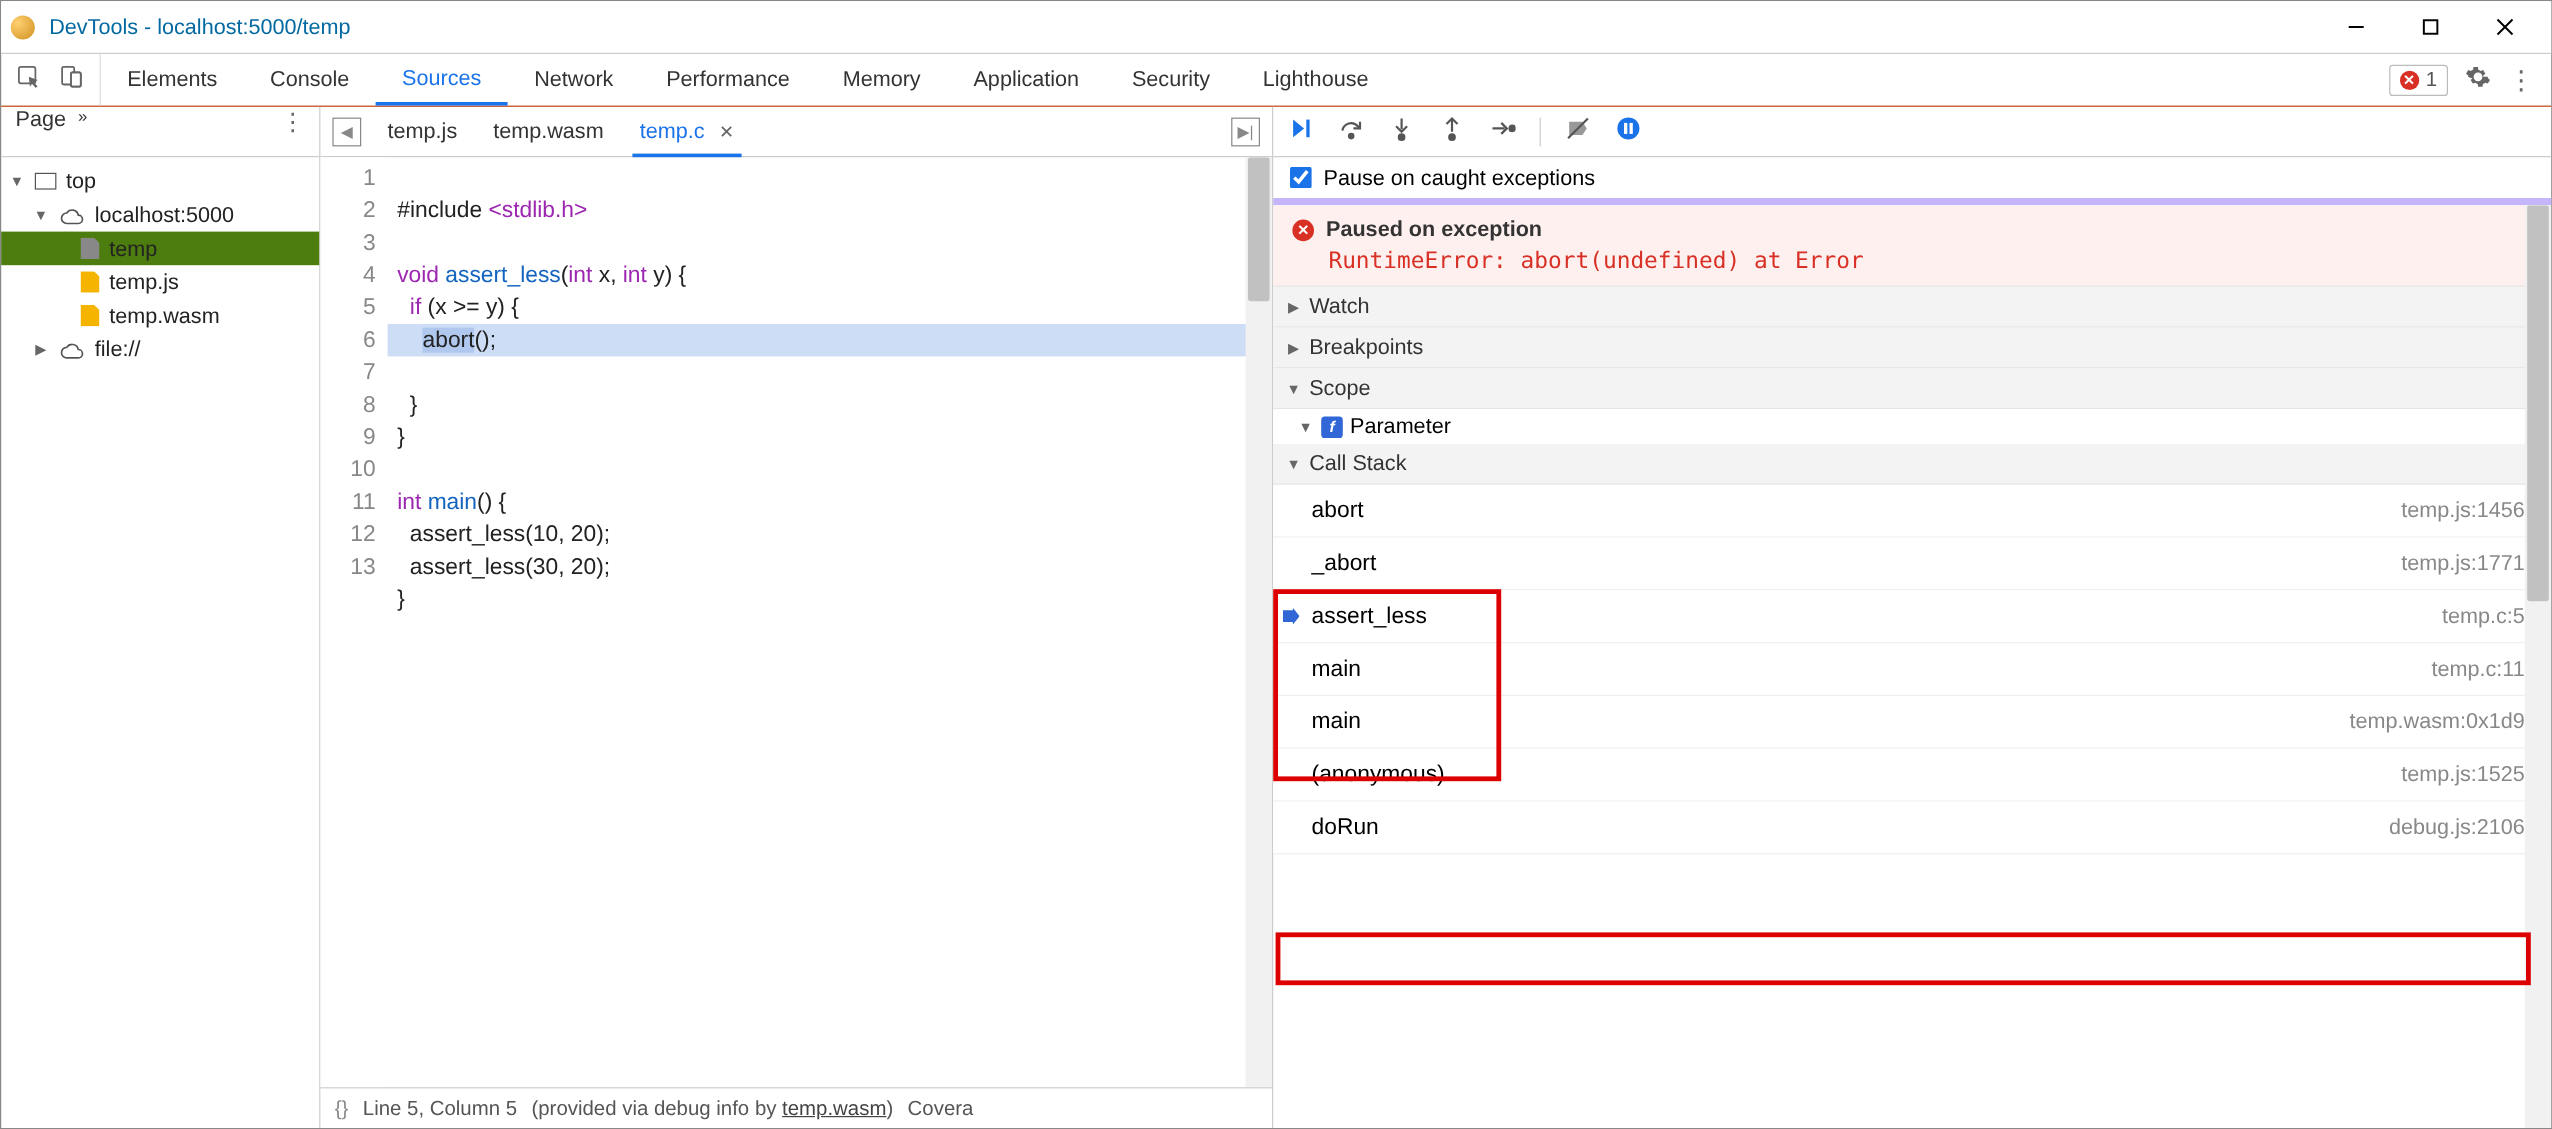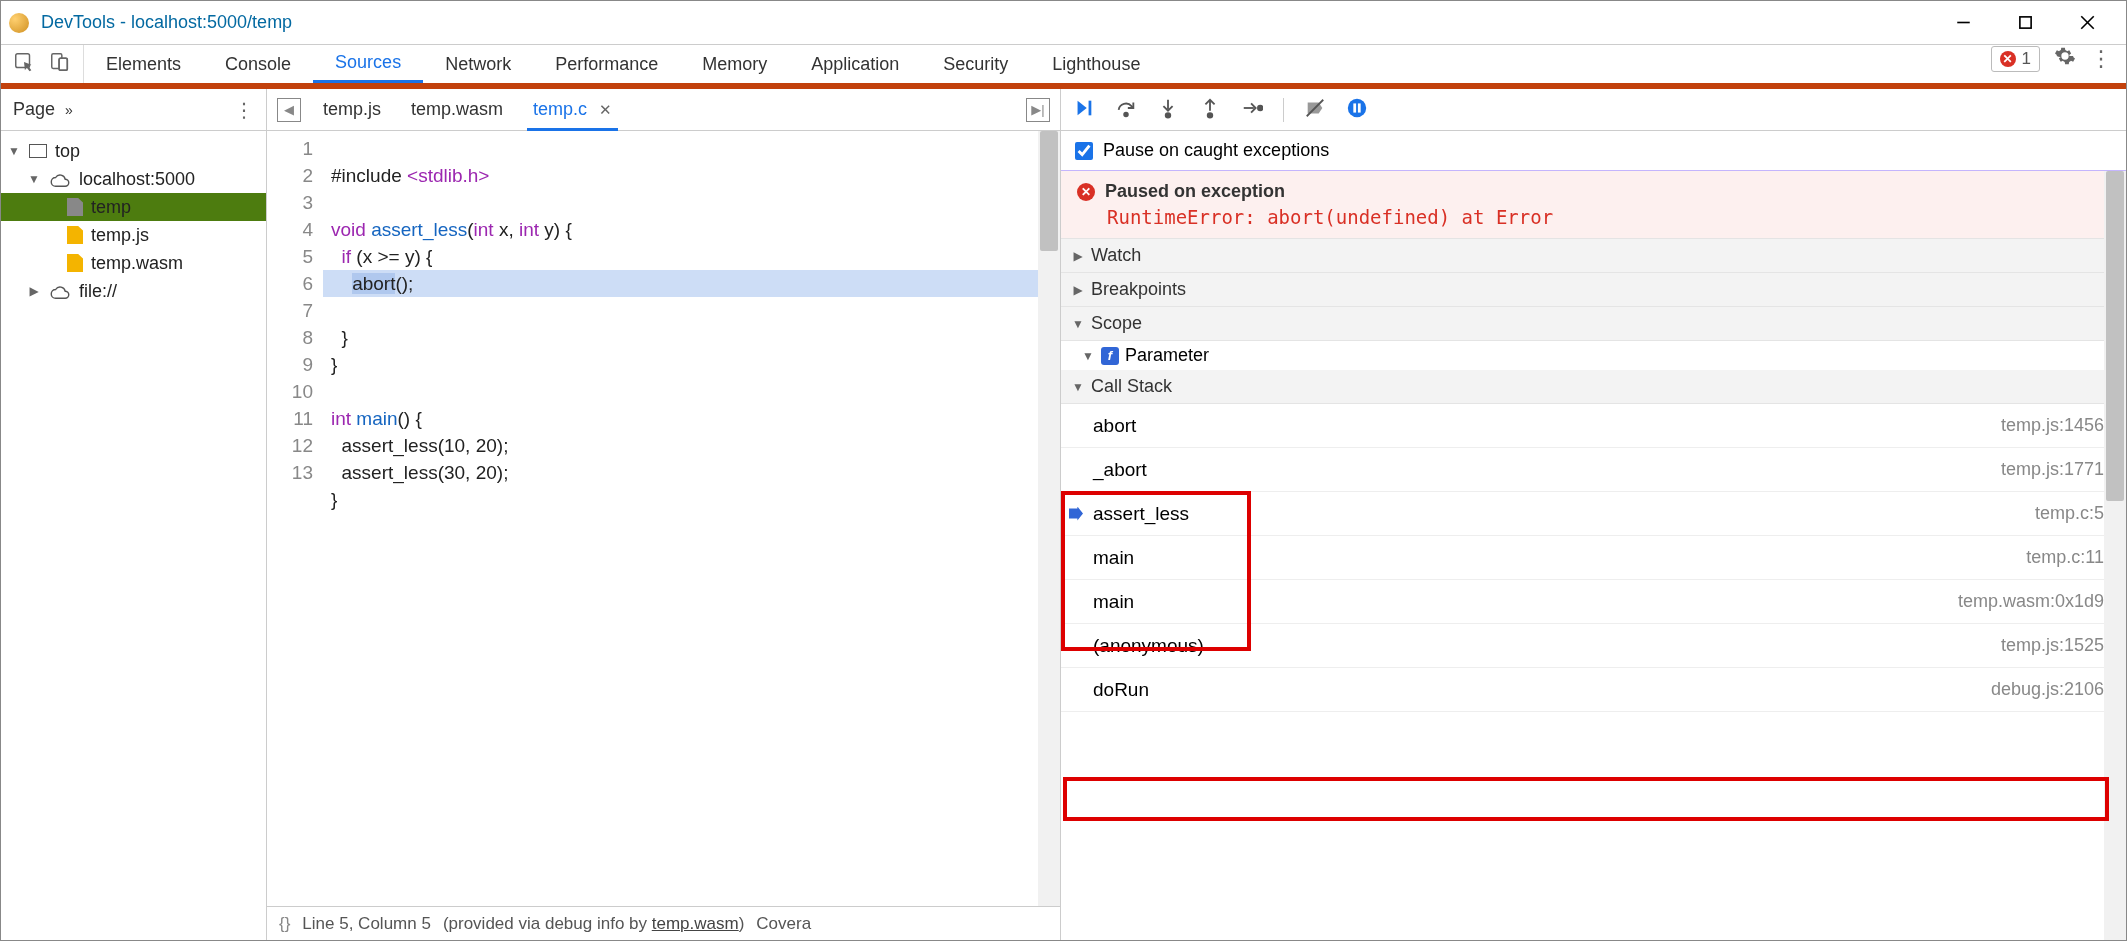--- a/index.html
+++ b/index.html
@@ -4,33 +4,33 @@
 <style>
 *{box-sizing:border-box;margin:0;padding:0;font-family:"Segoe UI",Arial,sans-serif}
 body{background:#fff;overflow:hidden}
 .window{width:2127px;height:941px;border:1px solid #888;background:#fff;display:flex;flex-direction:column;position:relative}
 .titlebar{height:44px;background:#fff;display:flex;align-items:center;padding:0 8px;border-bottom:1px solid #ccc}
 .titlebar .appicon{width:20px;height:20px;border-radius:50%;background:radial-gradient(circle at 30% 30%,#ffd070,#d09020);margin-right:12px}
 .titlebar .titletext{font-size:18px;color:#0369a1;flex:1}
 .winctl{display:flex}
 .winbtn{width:62px;height:40px;display:flex;align-items:center;justify-content:center;font-size:15px;color:#000}
 .winbtn svg{width:15px;height:15px}
-.toolbar{height:44px;border-bottom:6px solid #c2410c;display:flex;align-items:flex-start;font-size:18px;color:#555}
+.toolbar{height:44px;border-bottom:1px solid #c2410c;display:flex;align-items:center;font-size:18px;color:#555}
 .tb-icons{display:flex;align-items:center;padding:0 12px;gap:14px;border-right:1px solid #ddd;height:100%}
 .tb-icons svg{width:22px;height:22px;stroke:#666;fill:none;stroke-width:1.6}
 .tabs{display:flex;height:100%;align-items:stretch;flex:1}
 .tab{padding:0 22px;display:flex;align-items:center;cursor:pointer;color:#333}
 .tab.active{color:#1a73e8;border-bottom:3px solid #1a73e8}
 .tb-right{display:flex;align-items:center;gap:14px;padding:0 14px}
 .errbadge{border:1px solid #bbb;border-radius:3px;padding:2px 8px;display:flex;align-items:center;gap:6px;font-size:17px}
 .errbadge .dot{width:16px;height:16px;border-radius:50%;background:#d93025;color:#fff;display:flex;align-items:center;justify-content:center;font-size:12px;font-weight:bold}
 .gear,.kebab{color:#666}
 .main{flex:1;display:flex;min-height:0}
 .left{width:266px;border-right:1px solid #ccc;display:flex;flex-direction:column}
-.left-head{height:42px;border-bottom:1px solid #ccc;display:flex;align-items:center;padding:0 12px;font-size:18px;color:#333;gap:10px}
+.left-head{height:42px;border-bottom:1px solid #ccc;display:flex;padding:0 12px;font-size:18px;color:#333;gap:10px}
 .left-head .pg{}
 .left-head .chev{font-size:14px}
 .left-head .sp{flex:1}
 .tree{font-size:18px;color:#222;padding:6px 0}
 .tree-row{display:flex;align-items:center;height:28px;padding-left:6px;gap:4px}
 .tree-row .arr{width:14px;display:inline-block;text-align:center;font-size:12px;color:#666}
 .tree-row.sel{background:#4d7c0f}
 .ico-frame{width:18px;height:14px;border:1.5px solid #555;display:inline-block;margin:0 4px}
 .ico-cloud{width:22px;height:14px;display:inline-block;margin:0 4px}
 .ico-cloud svg{width:22px;height:14px}
@@ -51,21 +51,21 @@
 .code .kw{color:#9c27b0}
 .code .fn{color:#1565c0}
 .code .hlline{background:#cdddf6;display:block;margin-left:-8px;padding-left:8px;margin-right:0}
 .code .hlword{background:#b0c8ee}
 .statusbar{height:34px;border-top:1px solid #ccc;display:flex;align-items:center;padding:0 12px;font-size:17px;color:#555;gap:12px}
 .statusbar .lnk{text-decoration:underline;color:#444}
 .right{flex:1;display:flex;flex-direction:column;min-width:0}
 .rtool{height:42px;border-bottom:1px solid #ccc;display:flex;align-items:center;padding:0 12px;gap:20px}
 .rtool svg{width:22px;height:22px}
 .rtool .sep{width:1px;height:24px;background:#ccc}
-.pausechk{height:40px;display:flex;align-items:center;padding:0 14px;gap:10px;font-size:18px;border-bottom:1px solid #c4b5fd}
+.pausechk{height:40px;display:flex;align-items:center;padding:0 14px;gap:10px;font-size:18px;border-bottom:6px solid #c4b5fd}
 .pausechk input{width:18px;height:18px;accent-color:#1a73e8}
 .rbody{flex:1;overflow:auto;position:relative}
 .excbox{background:#fdf0ef;border-bottom:1px solid #e4e4e4;padding:10px 16px}
 .excbox .t1{display:flex;align-items:center;gap:10px;font-weight:600;font-size:18px;color:#333}
 .excbox .estop{width:18px;height:18px;border-radius:50%;background:#d93025;color:#fff;display:flex;align-items:center;justify-content:center;font-size:12px;font-weight:bold}
 .excbox .msg{font-family:Consolas,monospace;font-size:19px;color:#d93025;margin-left:30px;margin-top:4px}
 .sect{border-bottom:1px solid #e4e4e4;background:#f3f3f3;height:34px;display:flex;align-items:center;padding:0 10px;font-size:18px;color:#333;gap:6px}
 .sect .tri{font-size:12px;color:#666;width:14px;text-align:center}
 .scopebox{background:#fff}
 .scoperow{padding:4px 0 4px 20px;font-size:18px;display:flex;align-items:center;gap:6px}

